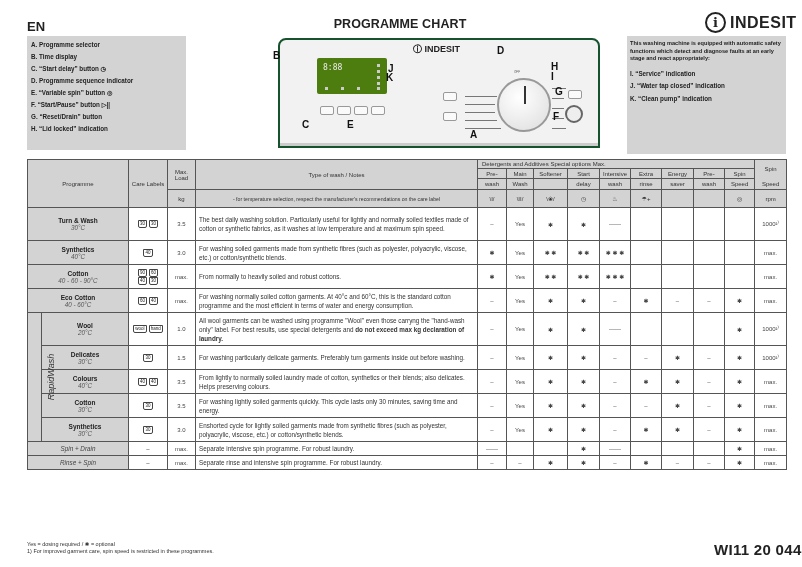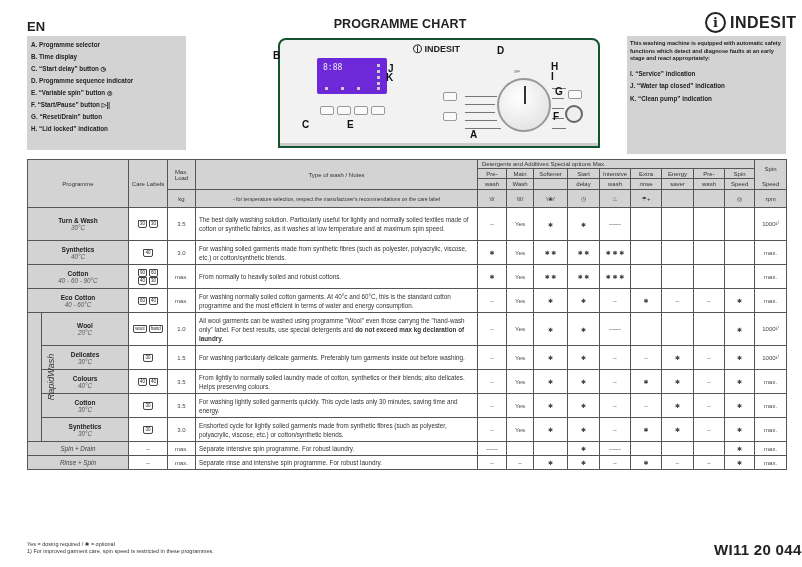--- a/index.html
+++ b/index.html
@@ -11,21 +11,21 @@
   #logo .circ { width: 21px; height: 21px; border: 2px solid #222; border-radius: 50%; display: flex; align-items: center; justify-content: center; font-weight: bold; font-size: 13px; font-family: "DejaVu Serif", serif; }
   #logo .name { font-size: 16px; font-weight: bold; letter-spacing: 0.5px; }
   .greybox { background: #d3d3d3; }
   #legend-left { left: 27px; top: 36px; width: 159px; height: 114px; padding: 3px 4px; }
   #legend-left div { font-size: 6.3px; font-weight: bold; line-height: 12px; white-space: nowrap; }
   #legend-right { left: 627px; top: 36px; width: 159px; height: 118px; padding: 4px 3px; }
   #legend-right .intro { font-size: 5.6px; font-weight: bold; line-height: 7.5px; margin-bottom: 5px; }
   #legend-right .item { font-size: 6.3px; font-weight: bold; line-height: 12.5px; }
   
   #panel { left: 250px; top: 38px; width: 322px; height: 110px; background: #f2f2f2; border: 2px solid #14532d; border-radius: 8px 8px 0 0; box-shadow: inset 0 -3px 0 #ccc; margin-left: 28px; }
-  #panel .display { position: absolute; left: 37px; top: 18px; width: 70px; height: 36px; background: #6d28d9; border-radius: 2px; }
+  #panel .display { position: absolute; left: 37px; top: 18px; width: 70px; height: 36px; background: #4d7c0f; border-radius: 2px; }
   #panel .display .digits { position: absolute; left: 6px; top: 5px; color: #eee; font-size: 8px; font-family: "DejaVu Sans Mono", monospace; }
   #panel .display .dot { position: absolute; width: 3px; height: 3px; background: #ccc; }
   #panel .btn { position: absolute; width: 14px; height: 9px; border: 1px solid #999; border-radius: 2px; background: #fafafa; }
   #panel .dial { position: absolute; left: 217px; top: 38px; width: 54px; height: 54px; border-radius: 50%; border: 2px solid #999; background: radial-gradient(circle at 40% 35%, #ffffff, #dcdcdc); }
   #panel .dial .needle { position: absolute; left: 25px; top: 6px; width: 2px; height: 18px; background: #333; }
   #panel .startbtn { position: absolute; left: 285px; top: 65px; width: 18px; height: 18px; border-radius: 50%; border: 2px solid #666; background: #eee; }
   #panel .brand { position: absolute; left: 133px; top: 3px; font-size: 9px; font-weight: bold; }
   #panel .lbl { position: absolute; font-size: 3px; color: #555; white-space: nowrap; }
   #panel .pline { position: absolute; height: 1px; background: #777; }
   .callout { position: absolute; font-size: 10px; font-weight: bold; color: #111; }

